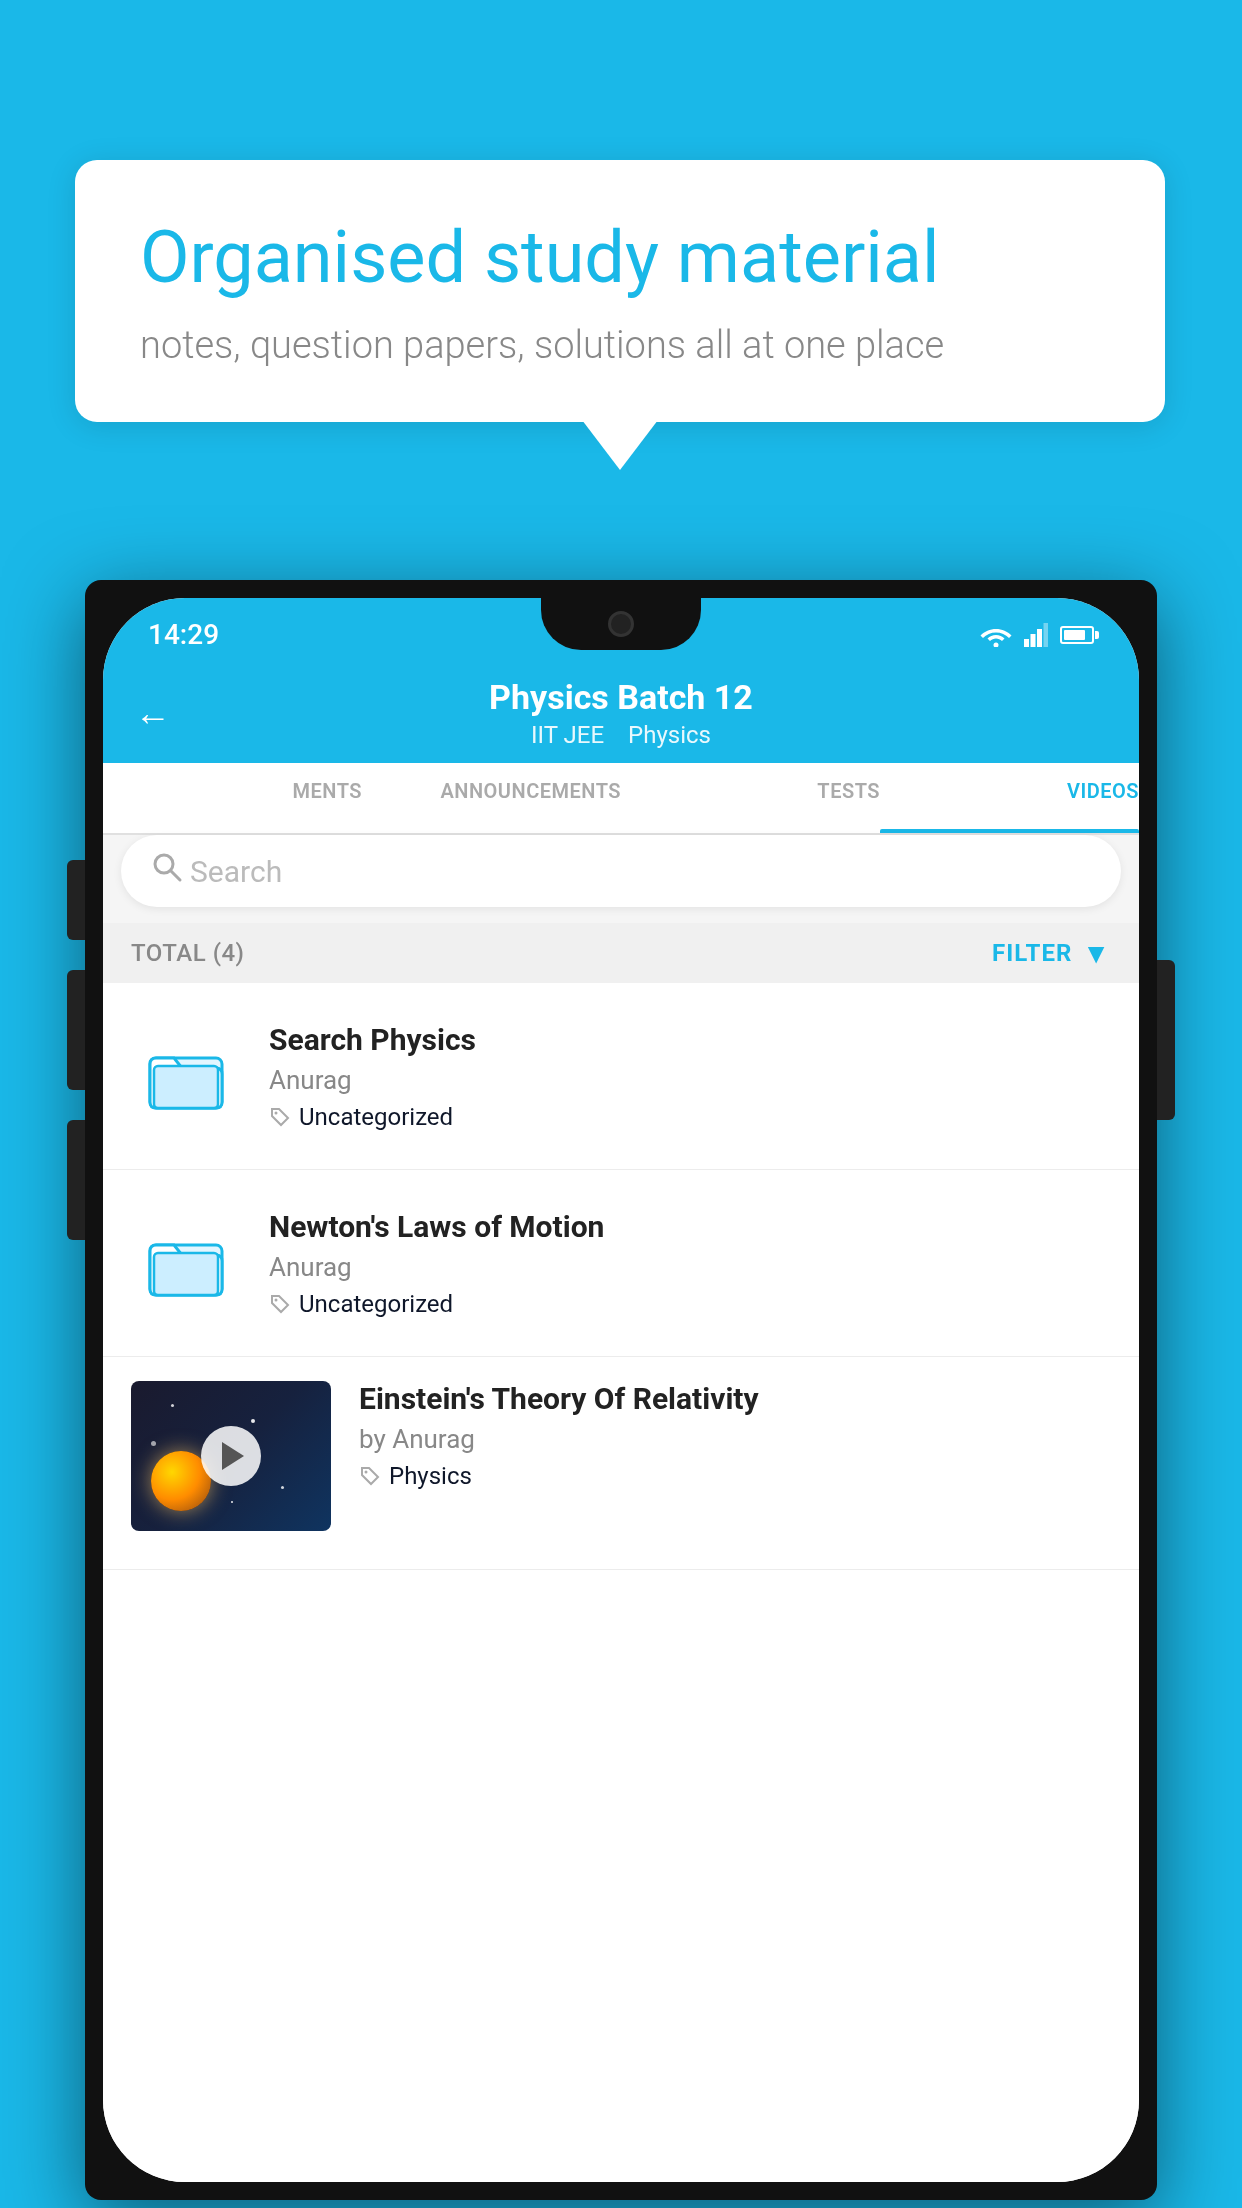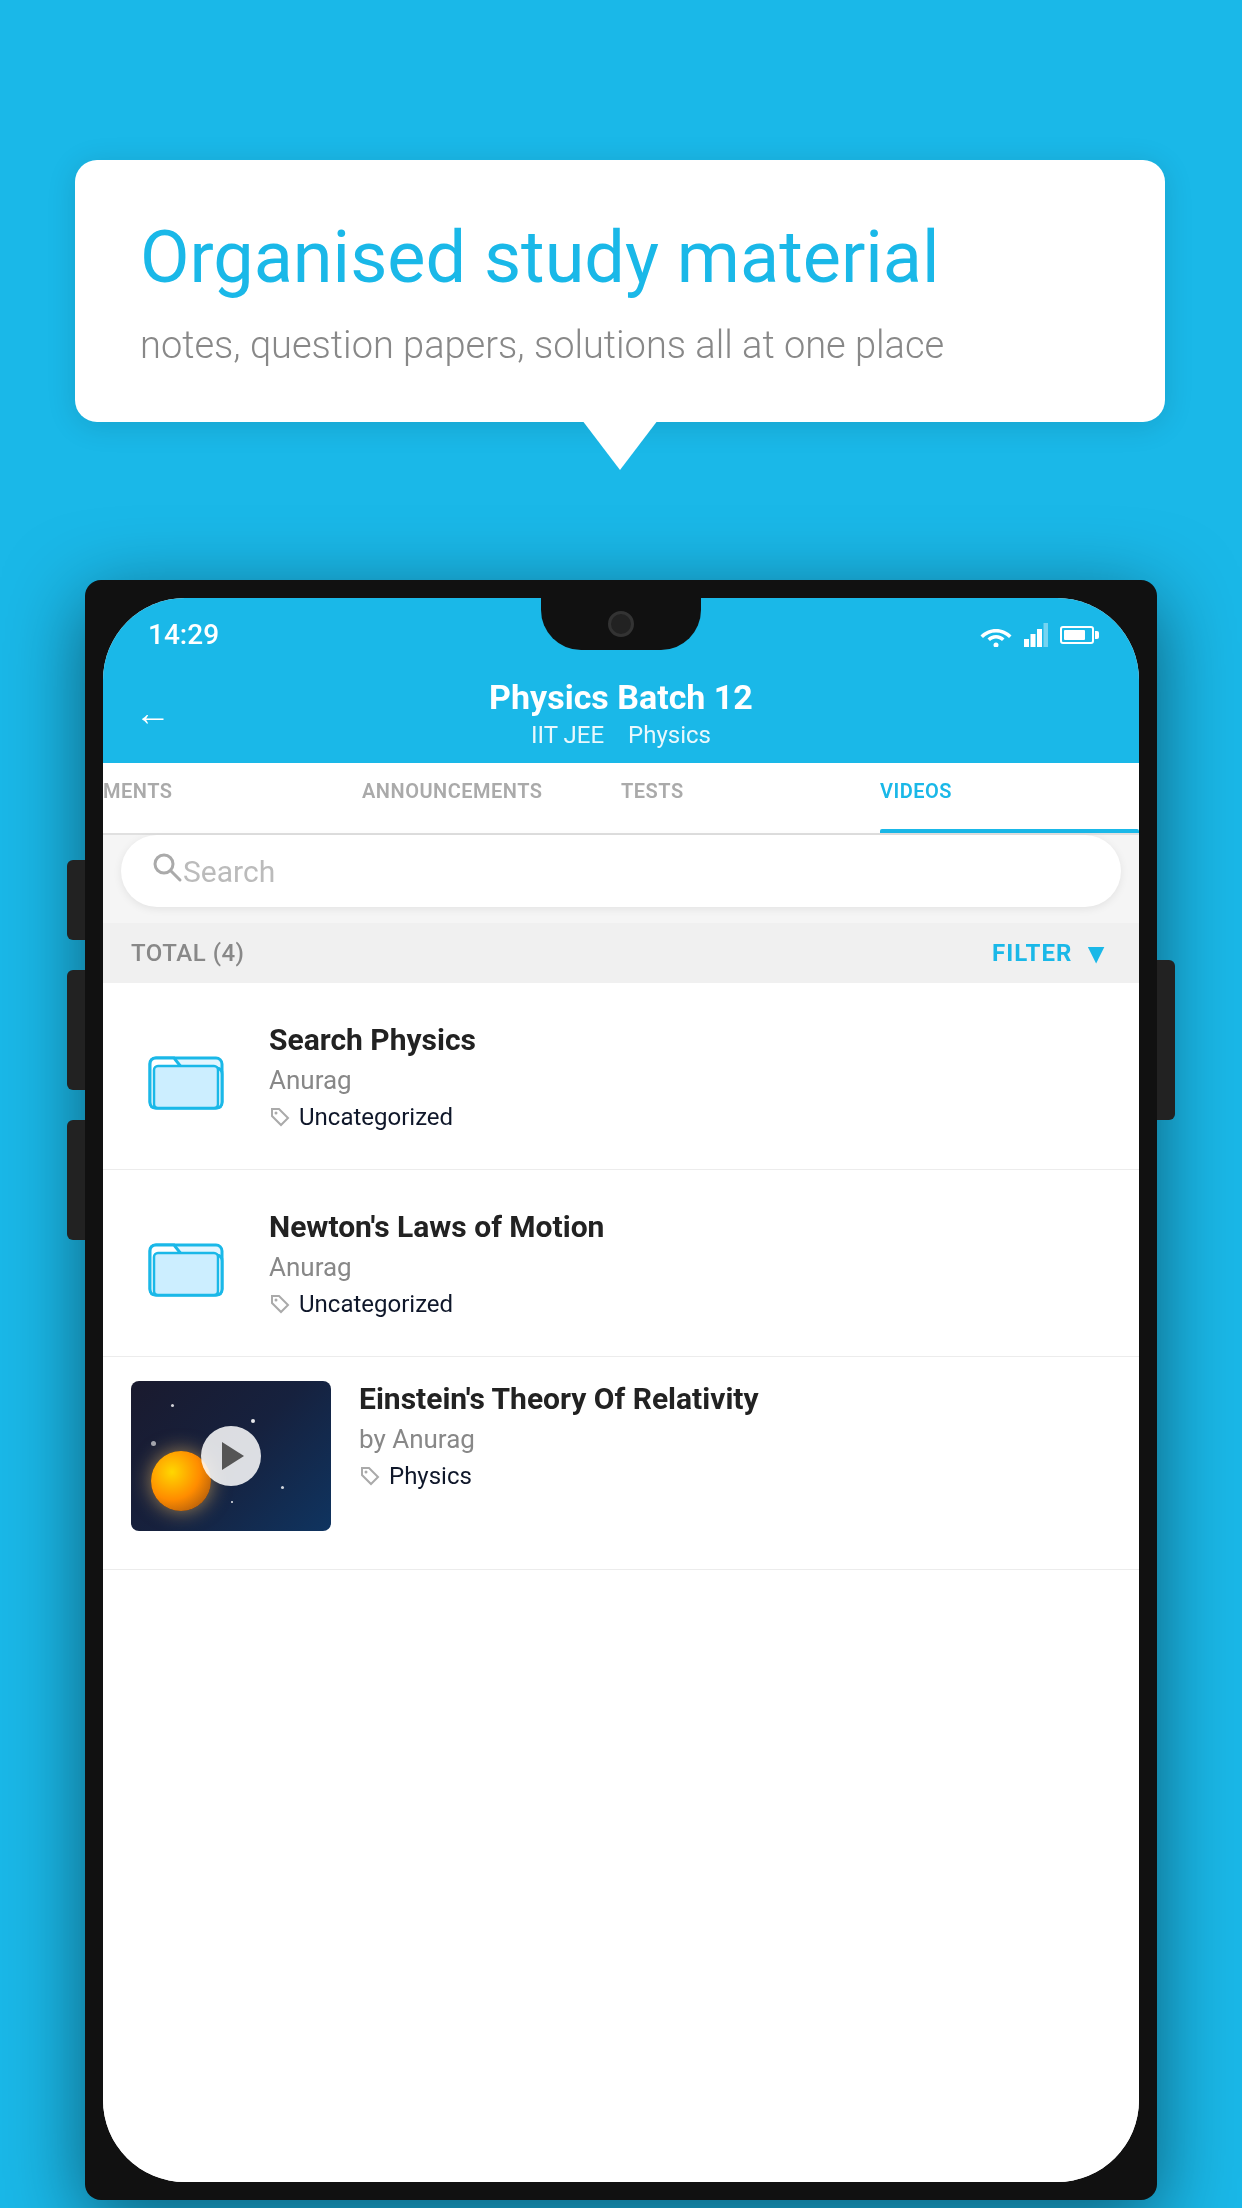--- a/index.html
+++ b/index.html
@@ -257,21 +257,21 @@
       display: flex;
       align-items: flex-end;
       border-bottom: 2px solid #e0e0e0;
     }
 
     .tab-item {
       flex: 1;
       height: 100%;
       display: flex;
       align-items: center;
-      justify-content: flex-start;
+      justify-content: flex-end;
       font-size: 20px;
       font-weight: 600;
       color: #aaa;
       cursor: pointer;
       position: relative;
       letter-spacing: 0.5px;
       padding-bottom: 14px;
     }
 
     .tab-item.active {
@@ -294,21 +294,21 @@
       position: absolute;
       top: 237px;
       left: 18px;
       right: 18px;
       height: 72px;
       background: #fff;
       border-radius: 40px;
       display: flex;
       align-items: center;
       padding: 0 30px;
-      gap: 0;
+      gap: 7px;
       box-shadow: 0 2px 8px rgba(0,0,0,0.08);
     }
 
     .search-icon-wrap {
       color: #aaa;
       font-size: 32px;
     }
 
     .search-input-text {
       font-size: 30px;

